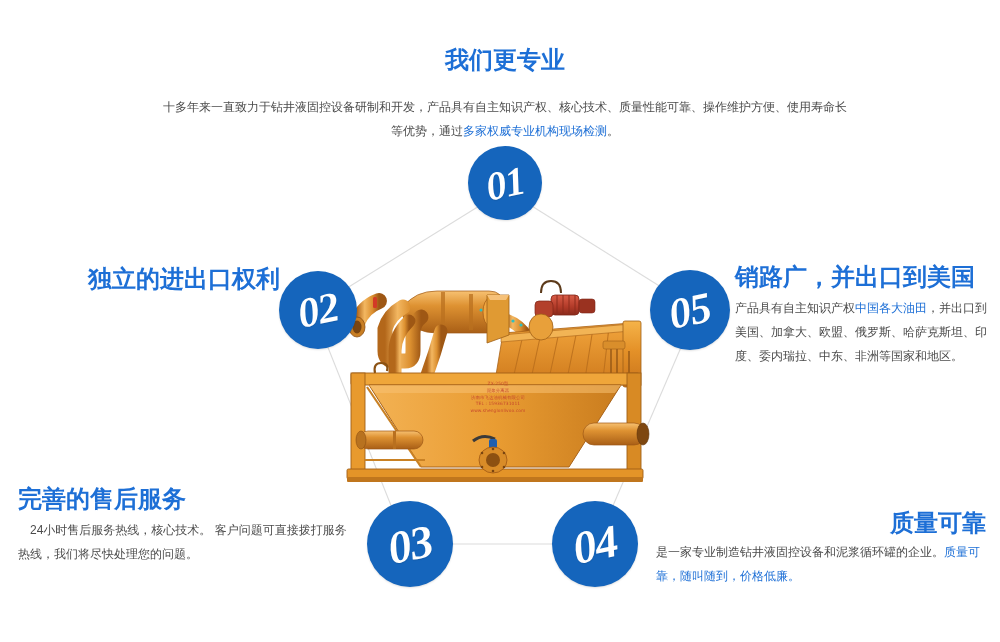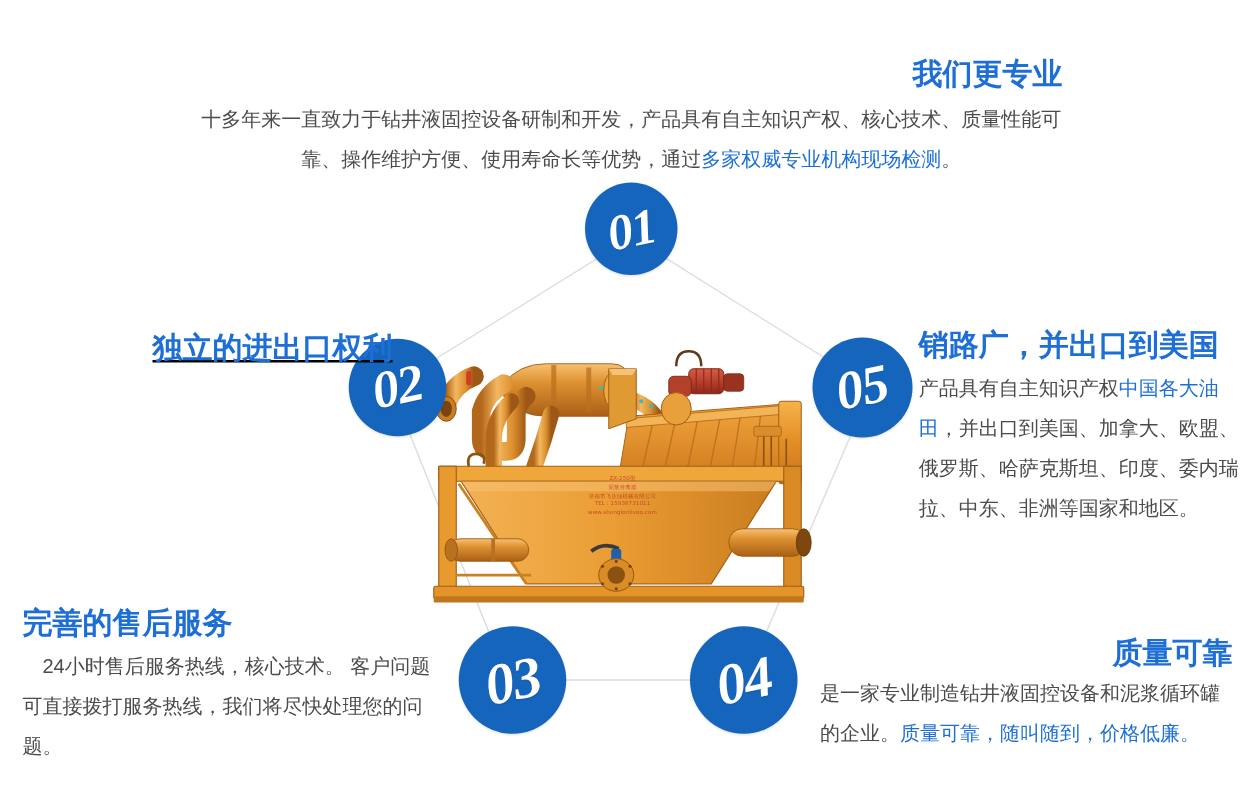--- a/index.html
+++ b/index.html
@@ -61,30 +61,30 @@
   .block { position: absolute; }
   .blk-title {
     color: #1D6FD6;
     font-size: 24px;
     font-weight: bold;
     line-height: 1.25;
     white-space: nowrap;
   }
   .blk-body {
     color: #4b4b4b;
-    font-size: 16px;
+    font-size: 12px;
     line-height: 2.0;
   }
   .hl { color: #1D6FD6; }
 
   #block-01 { left: 160px; top: 45px; width: 690px; text-align: center; }
-  #block-01 .blk-title { text-align: right; margin-bottom: 6px; }
+  #block-01 .blk-title { text-align: center; margin-bottom: 20px; }
   #block-01 .blk-body { text-align: center; }
 
-  #block-02 { left: 36px; top: 264px; width: 280px; text-align: left; text-decoration: underline; }
+  #block-02 { left: 2px; top: 264px; width: 280px; text-align: left; }
   #block-02 .blk-title { text-align: right; margin-bottom: 4px; padding-right: 2px; }
 
   #block-05 { left: 735px; top: 262px; width: 258px; text-align: left; }
   #block-05 .blk-title { text-align: left; margin-bottom: 4px; }
 
   #block-03 { left: 18px; top: 484px; width: 340px; text-align: left; }
   #block-03 .blk-title { text-align: left; margin-bottom: 4px; padding-right: 2px; }
 
   #block-04 { left: 656px; top: 508px; width: 330px; text-align: left; }
   #block-04 .blk-title { text-align: right; margin-bottom: 2px; }

